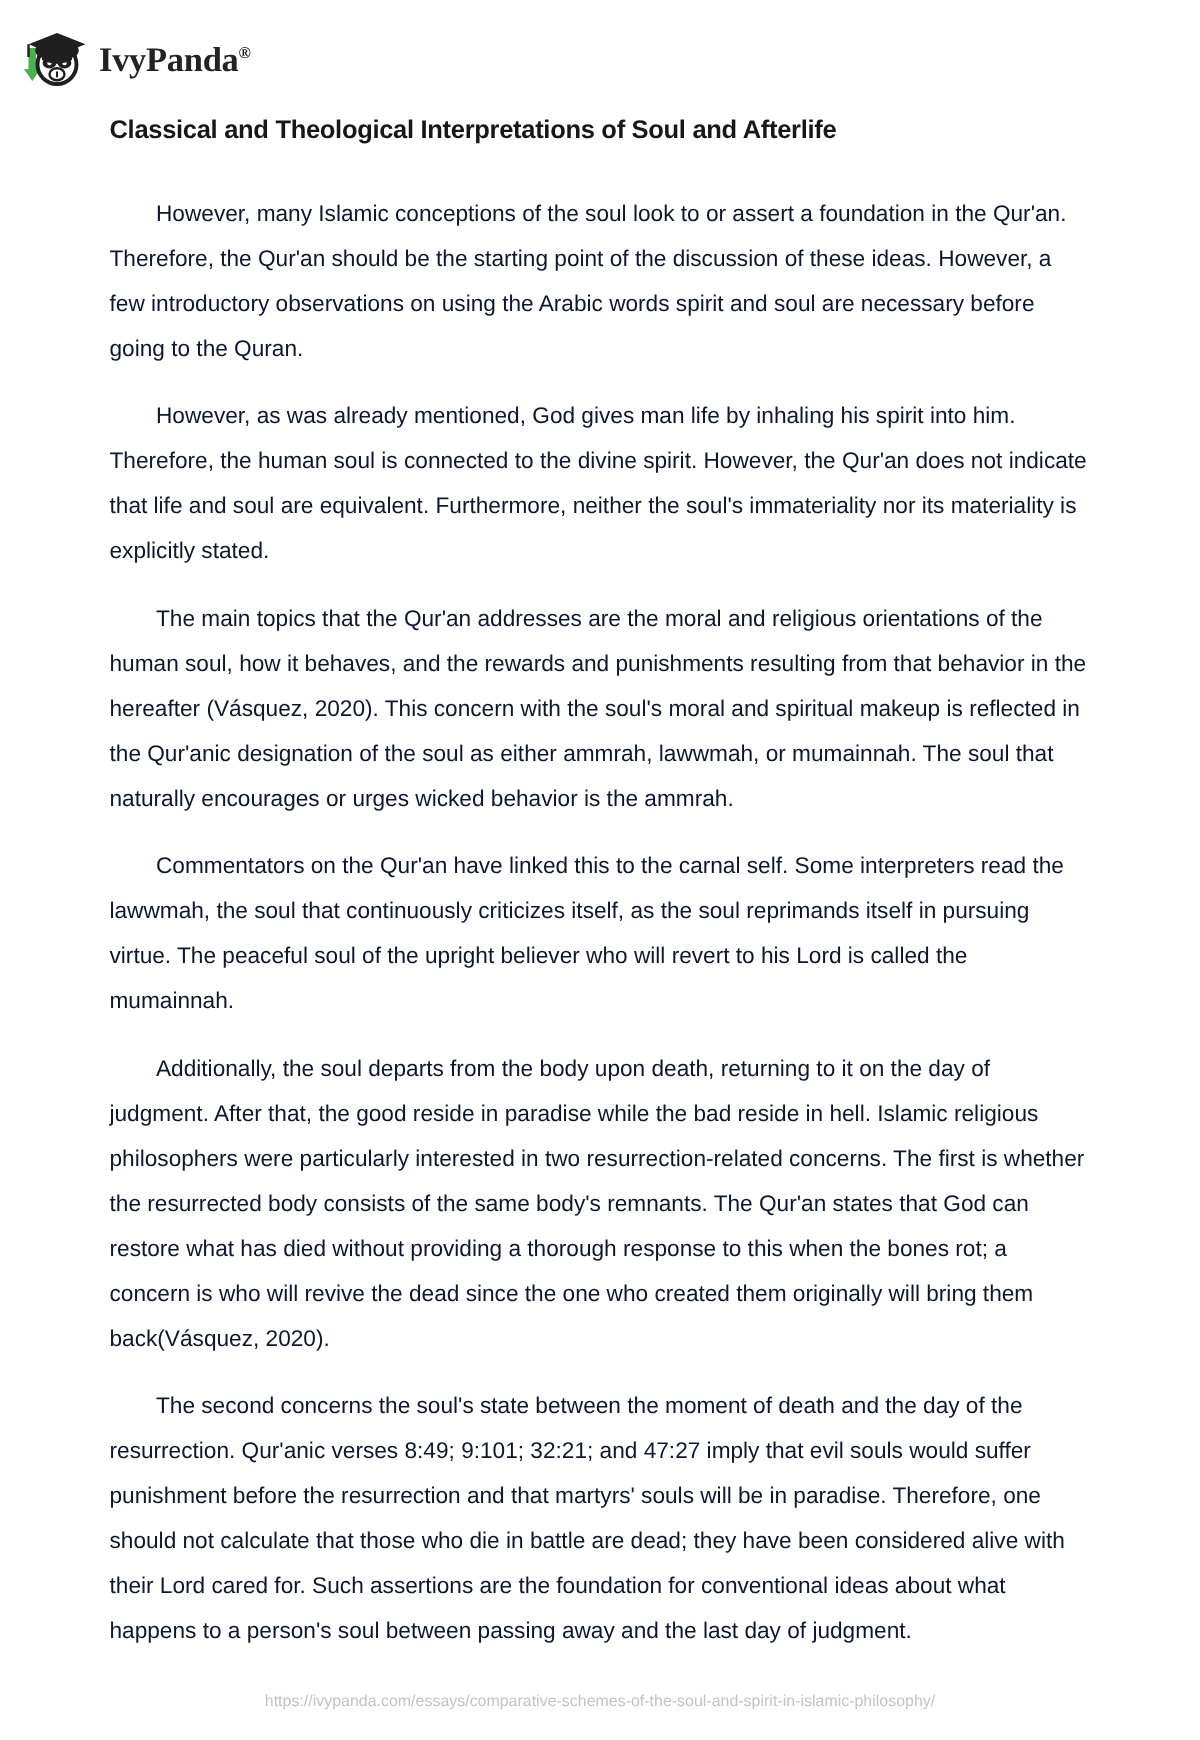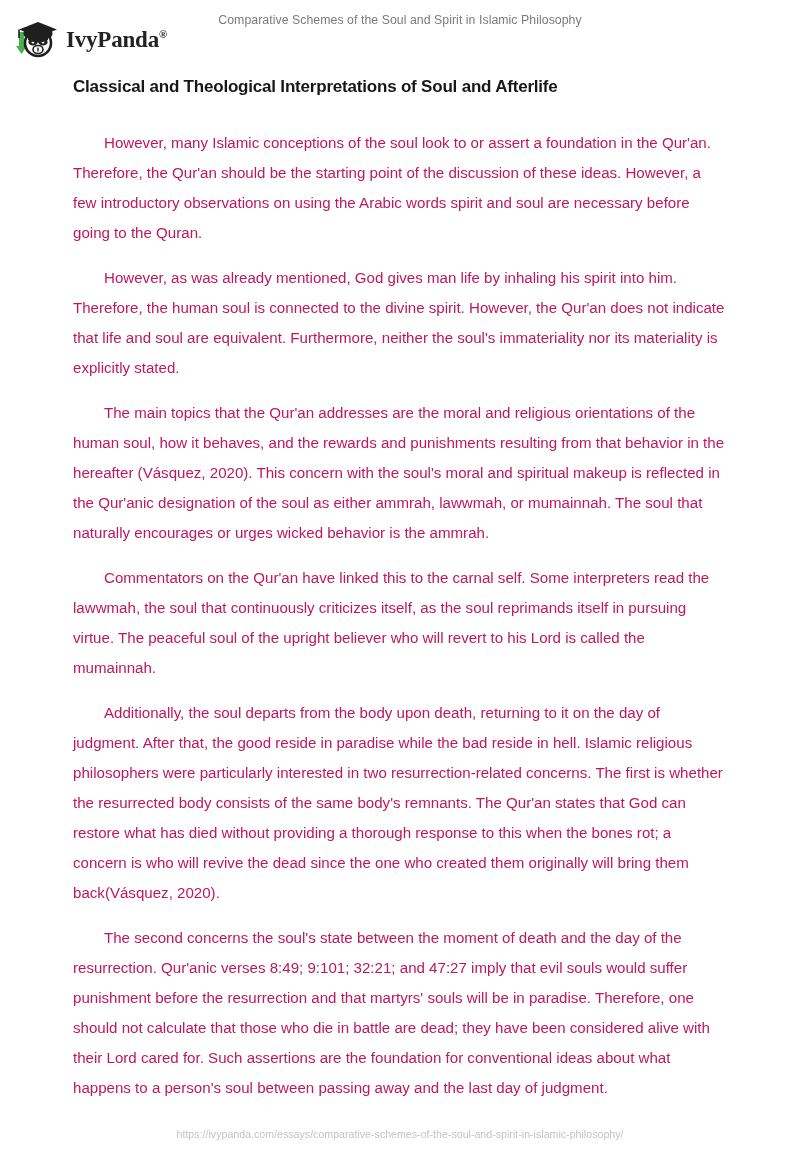--- a/index.html
+++ b/index.html
@@ -75,21 +75,21 @@
     font-weight: bold;
     line-height: 34px;
     color: #171717;
     margin: 0 0 24px 0;
     letter-spacing: -0.2px;
     font-family: "Liberation Sans", sans-serif;
   }
   .doc-paragraph {
     font-size: 15.1px;
     line-height: 30px;
-    color: #be185d;
+    color: #0f172a;
     margin: 0 0 15px 0;
     text-indent: 31px;
     text-align: left;
     font-family: "Liberation Sans", sans-serif;
   }
 
   
   .page-footer {
     position: absolute;
     left: 0;
@@ -129,21 +129,20 @@
         <path d="M26 29.6 L26 33.6" stroke="#1f1f1f" stroke-width="1.4"></path>
 
         <path d="M26 4 L45 11.5 L26 19 L7 11.5 Z" fill="#1f1f1f"></path>
         <path d="M16 14.5 L16 22 Q26 27 36 22 L36 14.5" fill="#1f1f1f"></path>
         <path d="M7 11.5 L7 20" stroke="#1f1f1f" stroke-width="1.6" fill="none"></path>
       </svg>
     </span>
     <span class="brand-wordmark"><span>IvyPanda</span><span class="reg">®</span></span>
   </div>
 
-  <div class="header-title">Comparative Schemes of the Soul and Spirit in Islamic Philosophy</div>
 </div>
 
 <div class="content">
 
   <h1 class="doc-title">Classical and Theological Interpretations of Soul and Afterlife</h1>
 
   <p class="doc-paragraph">However, many Islamic conceptions of the soul look to or assert a foundation in the Qur'an. Therefore, the Qur'an should be the starting point of the discussion of these ideas. However, a few introductory observations on using the Arabic words spirit and soul are necessary before going to the Quran.</p>
   <p class="doc-paragraph">However, as was already mentioned, God gives man life by inhaling his spirit into him. Therefore, the human soul is connected to the divine spirit. However, the Qur'an does not indicate that life and soul are equivalent. Furthermore, neither the soul's immateriality nor its materiality is explicitly stated.</p>
   <p class="doc-paragraph">The main topics that the Qur'an addresses are the moral and religious orientations of the human soul, how it behaves, and the rewards and punishments resulting from that behavior in the hereafter (Vásquez, 2020). This concern with the soul's moral and spiritual makeup is reflected in the Qur'anic designation of the soul as either ammrah, lawwmah, or mumainnah. The soul that naturally encourages or urges wicked behavior is the ammrah.</p>
   <p class="doc-paragraph">Commentators on the Qur'an have linked this to the carnal self. Some interpreters read the lawwmah, the soul that continuously criticizes itself, as the soul reprimands itself in pursuing virtue. The peaceful soul of the upright believer who will revert to his Lord is called the mumainnah.</p>

